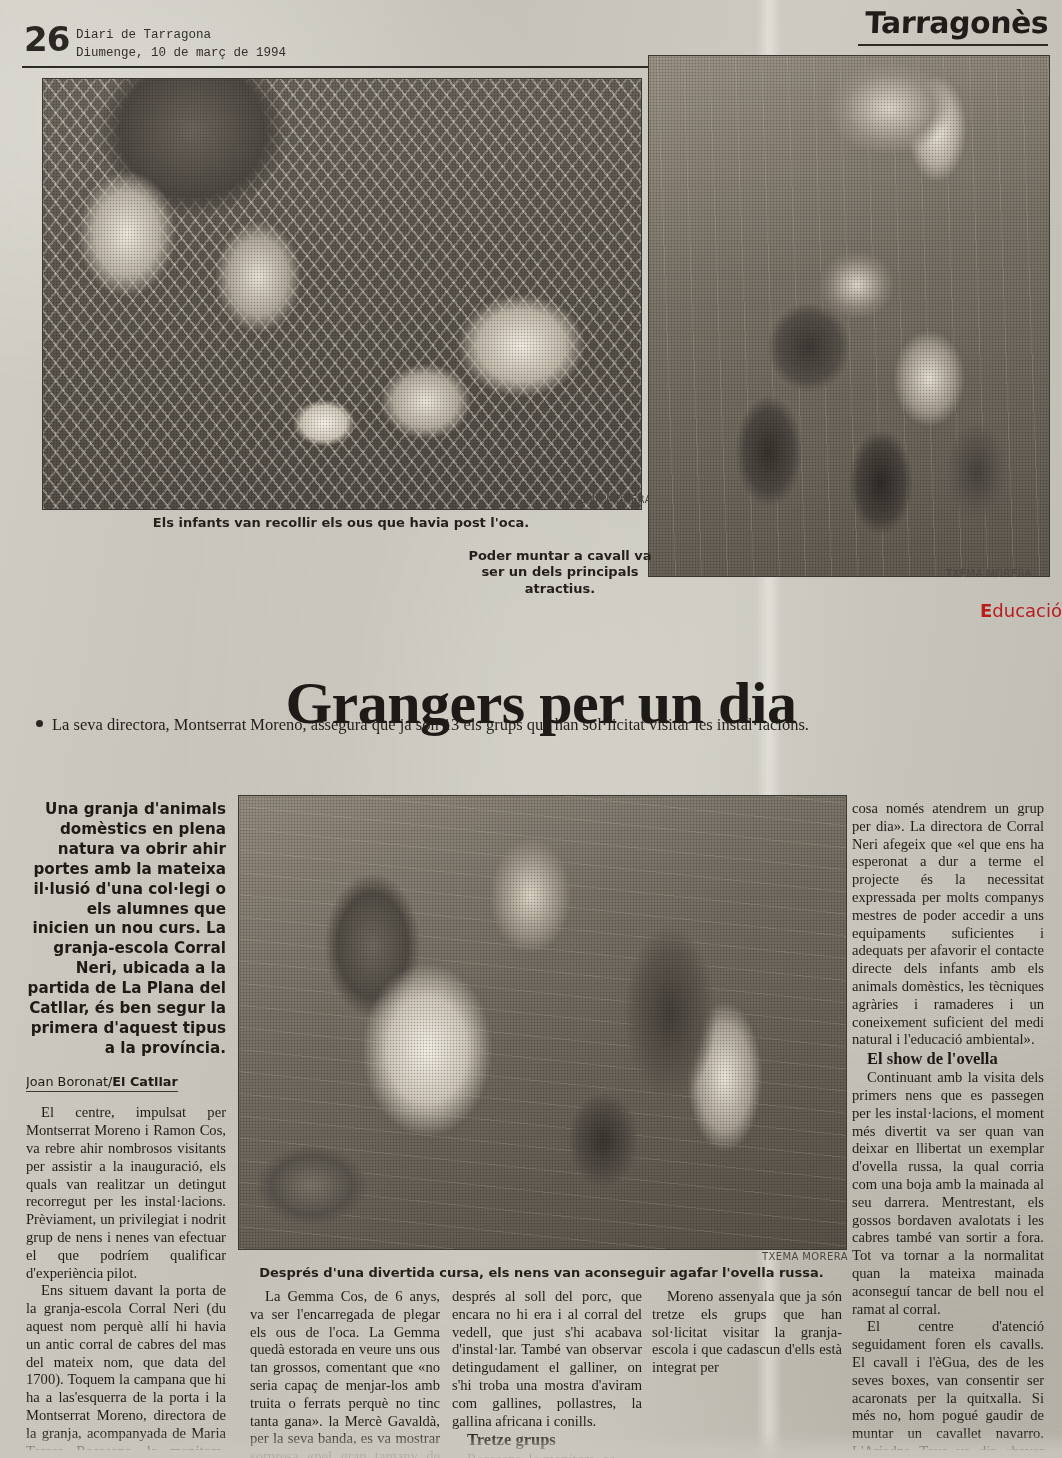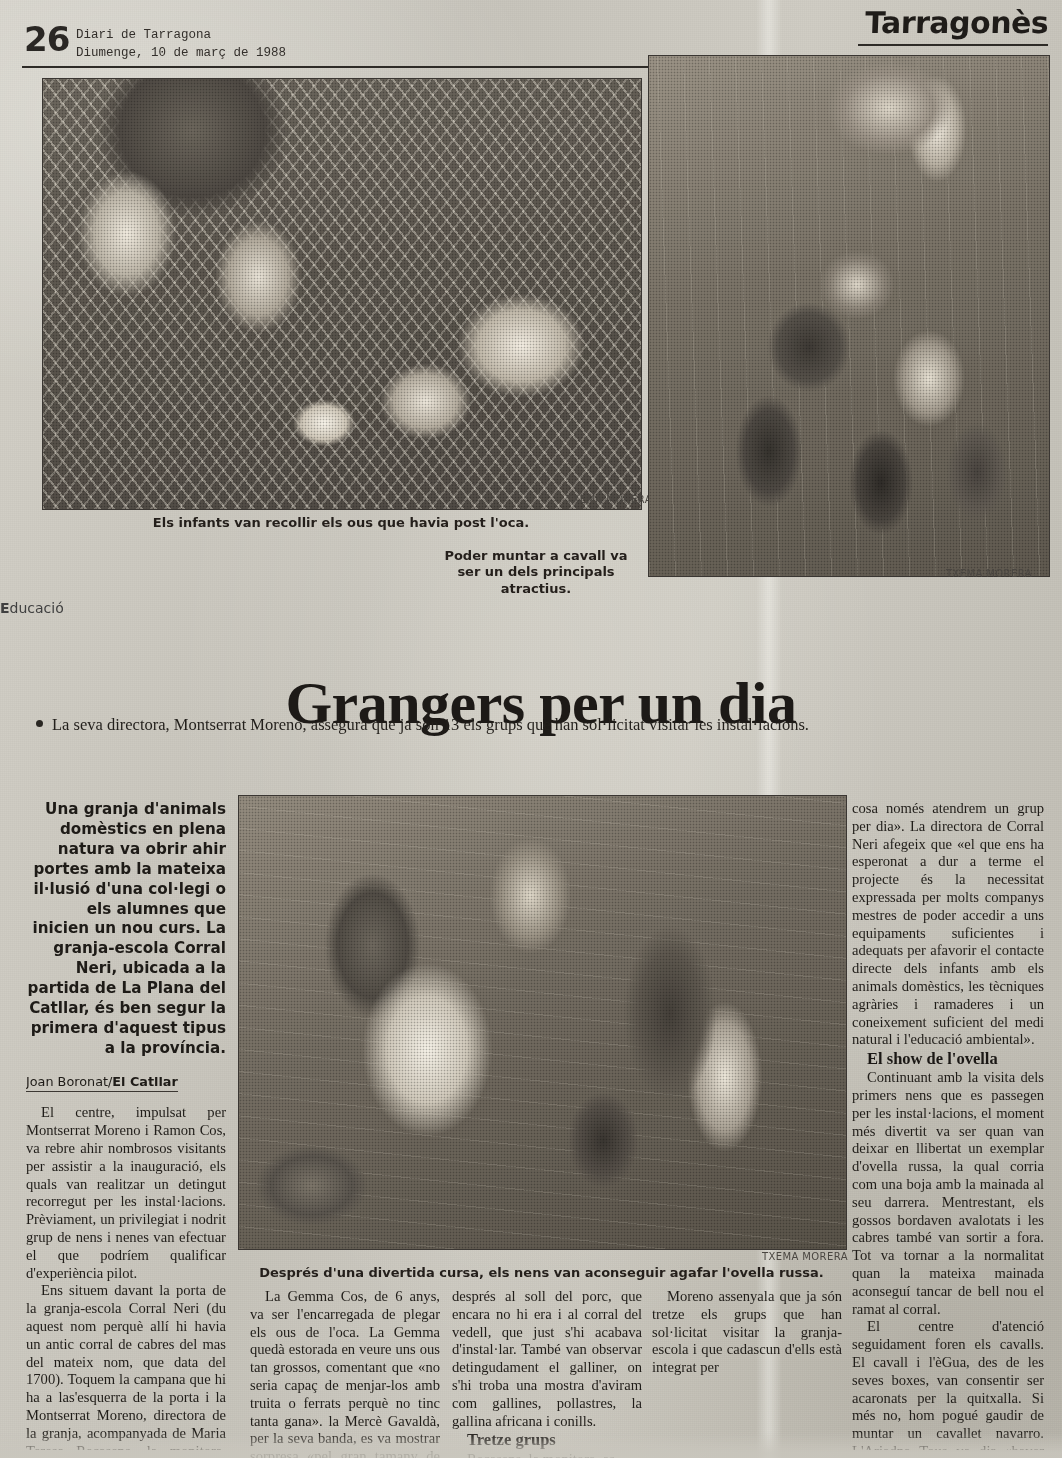--- a/index.html
+++ b/index.html
@@ -136,23 +136,23 @@
     position: absolute; inset: 0;
     opacity: 0.34;
     background-image: radial-gradient(rgba(20,18,16,0.85) 0.7px, rgba(0,0,0,0) 1.1px);
     background-size: 3px 3px;
     mix-blend-mode: multiply;
   }
 
   
   .kicker {
     position: absolute; left: 0; right: 0; top: 600px;
-    text-align: left;
-    font-family: "DejaVu Sans", sans-serif;
-    font-size: 14px; color: #404040;
+    text-align: right;
+    font-family: "DejaVu Sans", sans-serif;
+    font-size: 18px; color: #b91c1c;
   }
   .kicker b { font-weight: bold; }
   .headline {
     position: absolute; left: 0; right: 0; top: 632px;
     text-align: center;
     font-family: "Liberation Serif", serif;
     font-weight: bold;
     font-size: 60px; line-height: 1.05;
     letter-spacing: -0.5px;
     color: #1d1a17;
@@ -232,37 +232,37 @@
 <div class="page">
   <div class="paper-tint"></div>
   <div class="fold" style="left:756px"></div>
   <div class="grain"></div>
 
   <div class="content">
 
     <div class="folio-num">26</div>
     <div class="folio-meta">
       <div>Diari de Tarragona</div>
-      <div>Diumenge, 10 de març de 1988</div>
+      <div>Diumenge, 10 de març de 1994</div>
     </div>
     <div class="section-name">Tarragonès</div>
     <div class="rule-masthead-short"></div>
     <div class="rule-masthead"></div>
 
     <div class="photo ph-geese" style="left:42px; top:78px; width:598px; height:430px;">
       <div class="halftone"></div>
     </div>
     <div class="credit" style="left:566px; top:494px;">TXEMA MORERA</div>
     <div class="caption" style="left:42px; top:515px; width:598px; text-align:center;">Els infants van recollir els ous que havia post l'oca.</div>
 
     <div class="photo ph-horse" style="left:648px; top:55px; width:400px; height:520px;">
       <div class="halftone"></div>
     </div>
     <div class="credit" style="left:946px; top:568px;">TXEMA MORERA</div>
-    <div class="caption center" style="left:436px; top:548px; width:200px; line-height:1.25;">Poder muntar a cavall va ser un dels principals atractius.</div>
+    <div class="caption center" style="left:460px; top:548px; width:200px; line-height:1.25;">Poder muntar a cavall va ser un dels principals atractius.</div>
 
     <div class="kicker"><b>E</b><span>ducació</span></div>
     <h1 class="headline">Grangers per un dia</h1>
 
     <div class="deck">
       <div class="deck-col">
         <span class="deck-bullet" style="left:14px"></span>
         <span class="dtext">La seva directora, Montserrat Moreno, assegura que ja són 13 els grups que han sol·licitat visitar les instal·lacions.</span>
       </div>
     </div>

